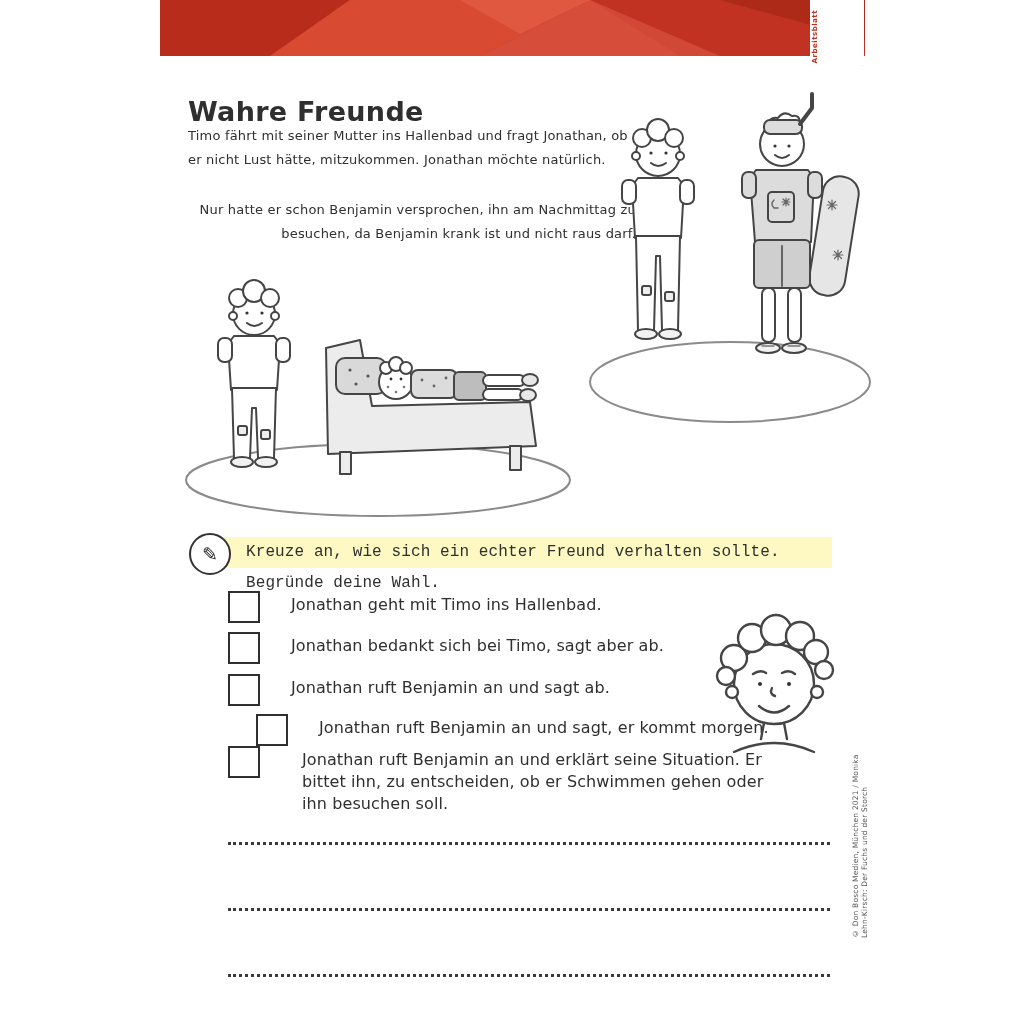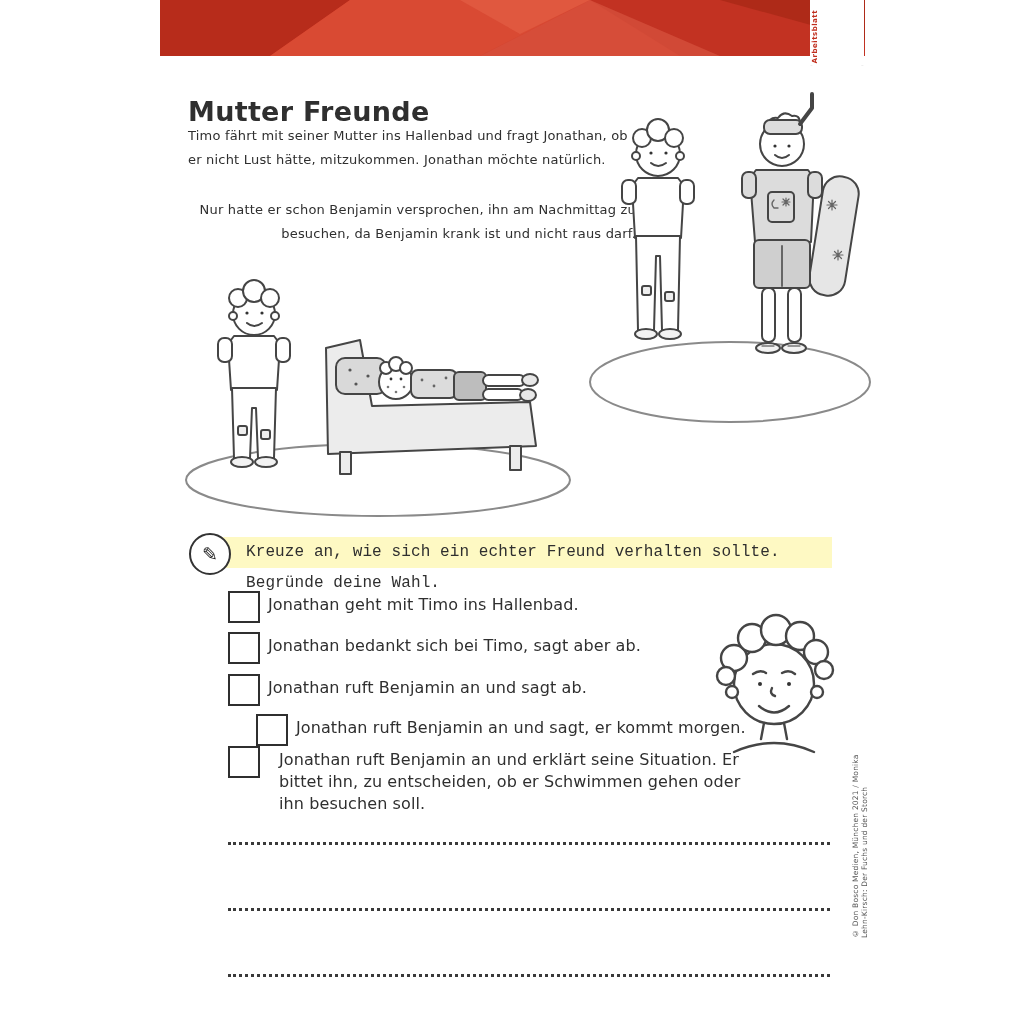--- a/index.html
+++ b/index.html
@@ -30,21 +30,21 @@
   
   .taskbar{position:absolute;left:202px;top:537px;width:630px;height:31px;background:#fef9c3;
            font-size:16px;line-height:31px;padding-left:44px;box-sizing:border-box;letter-spacing:.1px;font-family:Liberation Mono, monospace;}
   .pencil{position:absolute;left:189px;top:533px;width:38px;height:38px;border:2px solid #333;
           border-radius:50%;background:#fff;display:flex;align-items:center;justify-content:center;
           font-size:19px;color:#222;}
 
   
   .option{position:absolute;left:228px;display:flex;align-items:flex-start;}
   .cb{width:28px;height:28px;border:2.5px solid #2f2f2f;background:#fff;flex:none;}
-  .opt-label{margin-left:8px;font-size:16px;line-height:28px;letter-spacing:.1px;}
+  .opt-label{margin-left:31px;font-size:16px;line-height:28px;letter-spacing:.1px;}
   .opt-label.multi{line-height:22px;width:478px;padding-top:3px;}
   .o1{top:591px;} .o2{top:632px;} .o3{top:674px;} .o4{top:714px;padding-left:28px;} .o5{top:746px;gap:11px;}
 
   
   .answer{position:absolute;left:228px;width:602px;height:6px;border-bottom:3px dotted #3a3a3a;}
   .a1{top:836px;} .a2{top:902px;} .a3{top:968px;}
 
   
   .credit{position:absolute;left:851px;top:742px;height:196px;writing-mode:vertical-rl;
           transform:rotate(180deg);font-size:7.5px;color:#555;letter-spacing:.2px;}
@@ -66,21 +66,21 @@
       <polygon points="560,0 705,0 705,40" fill="#a92817" opacity=".8"></polygon>
       <polygon points="430,0 560,56 320,56" fill="#e0604a" opacity=".5"></polygon>
     </svg>
   </div>
 
   <div class="tab">
     <span class="tab-word">Arbeitsblatt</span>
     <span class="tab-num">13</span>
   </div>
 
-  <h1 class="title">Mutter Freunde</h1>
+  <h1 class="title">Wahre Freunde</h1>
   <div class="para para1">Timo fährt mit seiner Mutter ins Hallenbad und fragt Jonathan, ob er nicht Lust hätte, mitzukommen. Jonathan möchte natürlich.</div>
   <div class="para para2">Nur hatte er schon Benjamin versprochen, ihn am Nachmittag zu besuchen, da Benjamin krank ist und nicht raus darf.</div>
 
   <div class="scene sceneA">
     <svg viewBox="0 0 398 268" width="398" height="268" fill="none" stroke="#454545" stroke-width="2" stroke-linecap="round" stroke-linejoin="round">
       <ellipse cx="200" cy="224" rx="192" ry="36" stroke="#8a8a8a"></ellipse>
 
       <path d="M148 92 L182 84 L194 150 L352 146 L358 190 L150 198 Z" fill="#ececec"></path>
       <rect x="162" y="196" width="11" height="22" fill="#ececec"></rect>
       <rect x="332" y="190" width="11" height="24" fill="#ececec"></rect>

